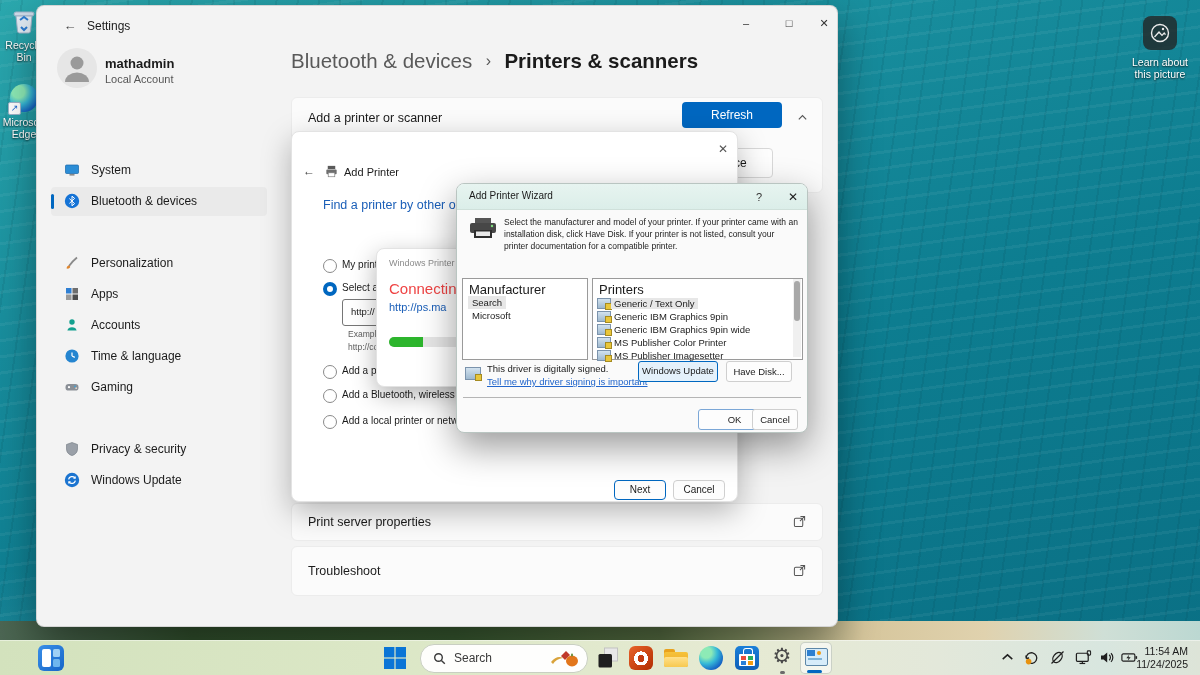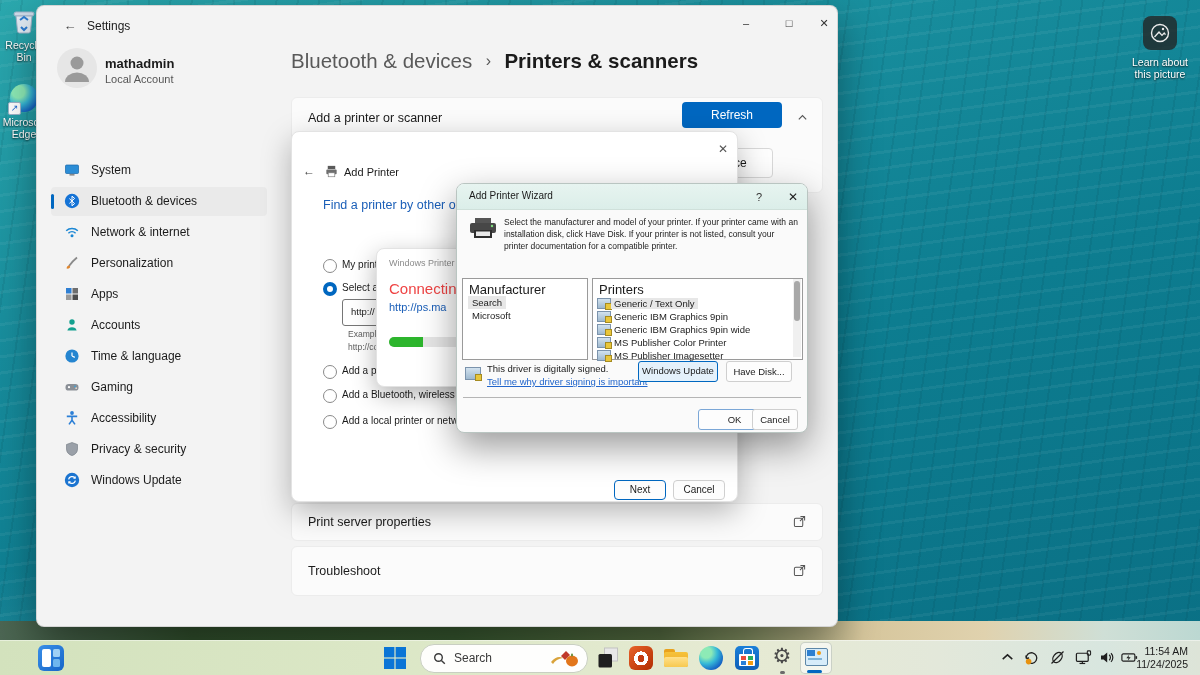--- a/index.html
+++ b/index.html
@@ -128,27 +128,20 @@
       <div class="nav-label abs">System</div>
     </div>
     <div class="nav-item sel abs" style="top:181px;">
       <div class="nav-pill abs"></div>
       <svg class="nav-ic abs" viewBox="0 0 16 16">
           <circle cx="8" cy="8" r="7.2" fill="#1573d6"></circle>
           <path d="M8 3.2 V12.8 M8 3.2 L10.6 5.4 L5.4 10.4 M8 12.8 L10.6 10.6 L5.4 5.6" stroke="#fff" stroke-width="1" fill="none"></path>
         </svg>
       <div class="nav-label abs">Bluetooth &amp; devices</div>
     </div>
-    <div class="nav-item abs" style="top:212px;">
-      <svg class="nav-ic abs" viewBox="0 0 16 16">
-          <path d="M2.2 6.8 a8.5 8.5 0 0 1 11.6 0 M4.4 9.2 a5.3 5.3 0 0 1 7.2 0" fill="none" stroke="#1b87d4" stroke-width="1.5"></path>
-          <circle cx="8" cy="11.8" r="1.5" fill="#1b87d4"></circle>
-        </svg>
-      <div class="nav-label abs">Network &amp; internet</div>
-    </div>
     <div class="nav-item abs" style="top:243px;">
       <svg class="nav-ic abs" viewBox="0 0 16 16">
           <path d="M5 11 C7 8 10 5 13 2.5" stroke="#8a8a8a" stroke-width="1.8" fill="none"></path>
           <path d="M2.6 13.6 c0-2 1.2-3 2.6-3 l1 1 c0 1.6-1.6 2.4-3.6 2z" fill="#e0862e"></path>
         </svg>
       <div class="nav-label abs">Personalization</div>
     </div>
     <div class="nav-item abs" style="top:274px;">
       <svg class="nav-ic abs" viewBox="0 0 16 16">
           <rect x="2" y="2" width="5.5" height="5.5" fill="#2f7fd3"></rect>
@@ -173,27 +166,20 @@
       <div class="nav-label abs">Time &amp; language</div>
     </div>
     <div class="nav-item abs" style="top:367px;">
       <svg class="nav-ic abs" viewBox="0 0 16 16">
           <rect x="1.5" y="5" width="13" height="6.6" rx="3.2" fill="#8a8f96"></rect>
           <circle cx="5" cy="8.2" r="1.1" fill="#fff"></circle>
           <circle cx="11" cy="7.4" r=".9" fill="#3aa0d8"></circle>
           <circle cx="12.2" cy="9.2" r=".9" fill="#e0d9cf"></circle>
         </svg>
       <div class="nav-label abs">Gaming</div>
-    </div>
-    <div class="nav-item abs" style="top:398px;">
-      <svg class="nav-ic abs" viewBox="0 0 16 16">
-          <circle cx="8" cy="3" r="1.9" fill="#2b7fd6"></circle>
-          <path d="M2.8 6.4 h10.4 M8 6 V10.2 M8 10.2 L5 14.4 M8 10.2 L11 14.4" stroke="#2b7fd6" stroke-width="1.6" fill="none"></path>
-        </svg>
-      <div class="nav-label abs">Accessibility</div>
     </div>
     <div class="nav-item abs" style="top:429px;">
       <svg class="nav-ic abs" viewBox="0 0 16 16">
           <path d="M8 1.5 L13.5 3.5 V8 C13.5 11.5 11 13.7 8 14.6 C5 13.7 2.5 11.5 2.5 8 V3.5 Z" fill="#9aa0a8" stroke="#6f7780" stroke-width=".6"></path>
         </svg>
       <div class="nav-label abs">Privacy &amp; security</div>
     </div>
     <div class="nav-item abs" style="top:460px;">
       <svg class="nav-ic abs" viewBox="0 0 16 16">
           <circle cx="8" cy="8" r="7.2" fill="#1b74d0"></circle>

